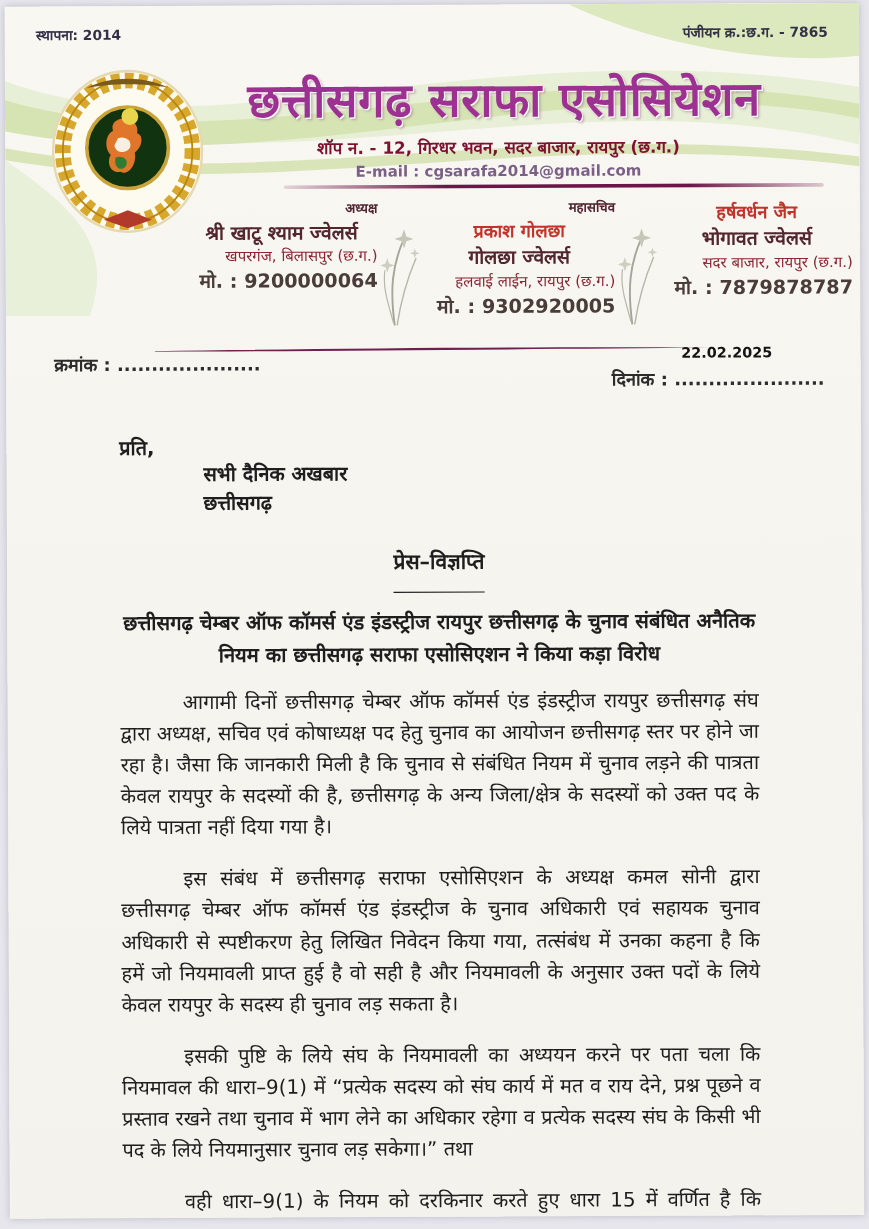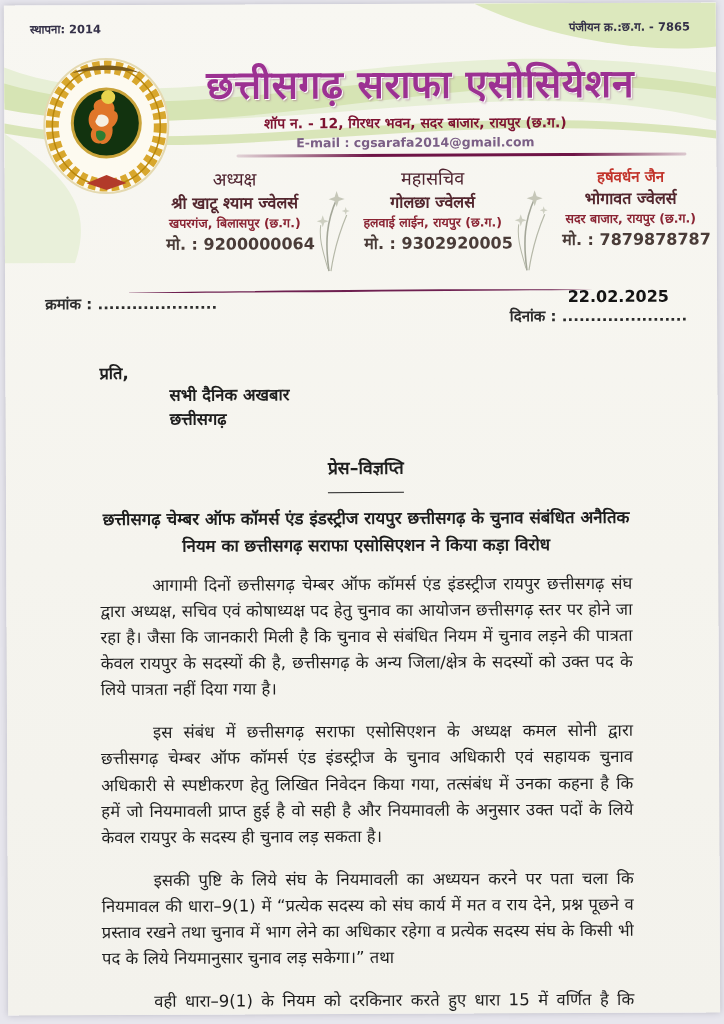--- a/index.html
+++ b/index.html
@@ -30,32 +30,32 @@
   }
   .org-address{position:relative;text-align:center;margin:7px 0 0 110px;
     font-size:14px;font-weight:bold;color:#7d1230;}
   .org-email{position:relative;text-align:center;margin:3px 0 0 110px;
     font-size:12.5px;color:#7b5f86;font-weight:600;}
   .email-rule{position:relative;margin:4px 30px 0 232px;height:3px;border-radius:2px;
     background:linear-gradient(90deg,rgba(110,20,70,.15),#6e1446 30%,#6e1446 75%,rgba(110,20,70,.2));}
   .officers{position:relative;display:flex;align-items:flex-start;
     margin:10px 24px 0 150px;justify-content:space-between;}
   .officer{text-align:center;line-height:1.35;min-width:160px;}
-  .officer .o-title{font-size:18px;font-weight:normal;color:#4f2430;}
+  .officer .o-title{font-size:11px;font-weight:bold;color:#4f2430;text-align:right;}
   .officer .o-name{font-size:15px;font-weight:bold;color:#c2342b;margin-top:1px;}
   .officer .o-firm{font-size:16px;font-weight:bold;color:#53262e;margin-top:1px;}
-  .officer .o-addr{font-size:12.5px;font-weight:bold;color:#8a2433;margin-top:1px;}
+  .officer .o-addr{font-size:12.5px;font-weight:normal;color:#8a2433;margin-top:1px;text-align:right;}
   .officer .o-mob{font-size:16px;font-weight:bold;color:#4a3c38;margin-top:1px;text-align:right;}
   .ornament{flex:0 0 auto;margin-top:14px;opacity:.8;}
   .taper-rule{position:relative;margin:12px 8px 0 8px;height:4px;}
   
   .ref-row{position:relative;display:flex;justify-content:space-between;
     padding:30px 30px 0 40px;font-size:15px;color:#2c2c2c;font-weight:600;}
   .date-block{position:relative;padding-top:14px;}
-  .date-value{position:absolute;top:-4px;left:58px;font-size:16px;font-weight:bold;color:#141414;}
+  .date-value{position:absolute;top:-4px;left:58px;font-size:12px;font-weight:bold;color:#141414;}
   
   .body-text{position:relative;margin:34px 86px 0 94px;color:#1e1e1e;}
   .to-label{font-size:16.5px;font-weight:600;}
   .to-lines{padding-left:70px;font-size:16.5px;font-weight:600;line-height:1.45;}
   .subject{text-align:center;font-size:17.5px;font-weight:bold;margin-top:24px;}
   .subject span{border-bottom:1.6px solid #222;padding-bottom:14px;}
   .heading{margin-top:26px;text-align:center;font-size:16.8px;font-weight:bold;line-height:1.6;}
   .para{margin-top:13px;font-size:16.6px;font-weight:500;line-height:1.58;
     text-align:justify;text-indent:52px;}
 </style>
@@ -114,20 +114,21 @@
           <path d="M16,90 C20,64 26,48 32,34" stroke="#a5a996" stroke-width="1.2" fill="none"></path>
           <path d="M13,88 C8,70 4,58 6,44" stroke="#a5a996" stroke-width="1" fill="none"></path>
           <path d="M22,10 L24,16 L30,18 L24,20 L22,26 L20,20 L14,18 L20,16 Z" fill="#b9bcab"></path>
           <path d="M8,34 L9.5,38.5 L14,40 L9.5,41.5 L8,46 L6.5,41.5 L2,40 L6.5,38.5 Z" fill="#c3c6b6"></path>
           <path d="M31,26 L32,29 L35,30 L32,31 L31,34 L30,31 L27,30 L30,29 Z" fill="#c3c6b6"></path>
         </svg>
       </div>
 
       <div class="officer">
         <div class="o-title">महासचिव</div>
+        <div class="o-name">प्रकाश गोलछा</div>
         <div class="o-firm">गोलछा ज्वेलर्स</div>
         <div class="o-addr">हलवाई लाईन, रायपुर (छ.ग.)</div>
         <div class="o-mob">मो. : 9302920005</div>
       </div>
 
       <div class="ornament">
         <svg width="38" height="92" viewBox="0 0 38 92" aria-hidden="true">
           <path d="M14,90 C10,60 12,40 22,18" stroke="#8f9383" stroke-width="1.6" fill="none"></path>
           <path d="M16,90 C20,64 26,48 32,34" stroke="#a5a996" stroke-width="1.2" fill="none"></path>
           <path d="M13,88 C8,70 4,58 6,44" stroke="#a5a996" stroke-width="1" fill="none"></path>

